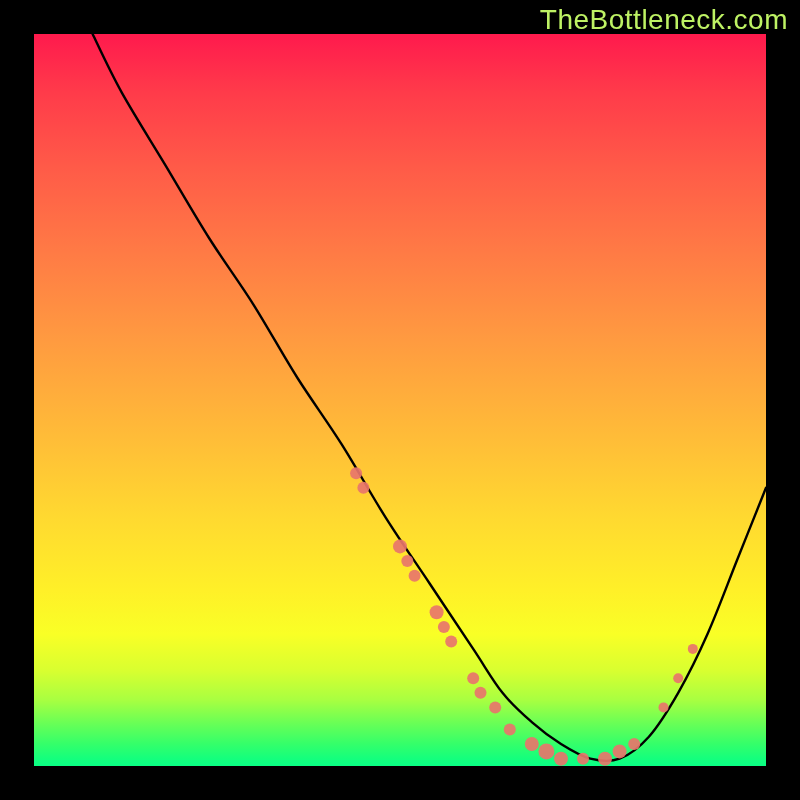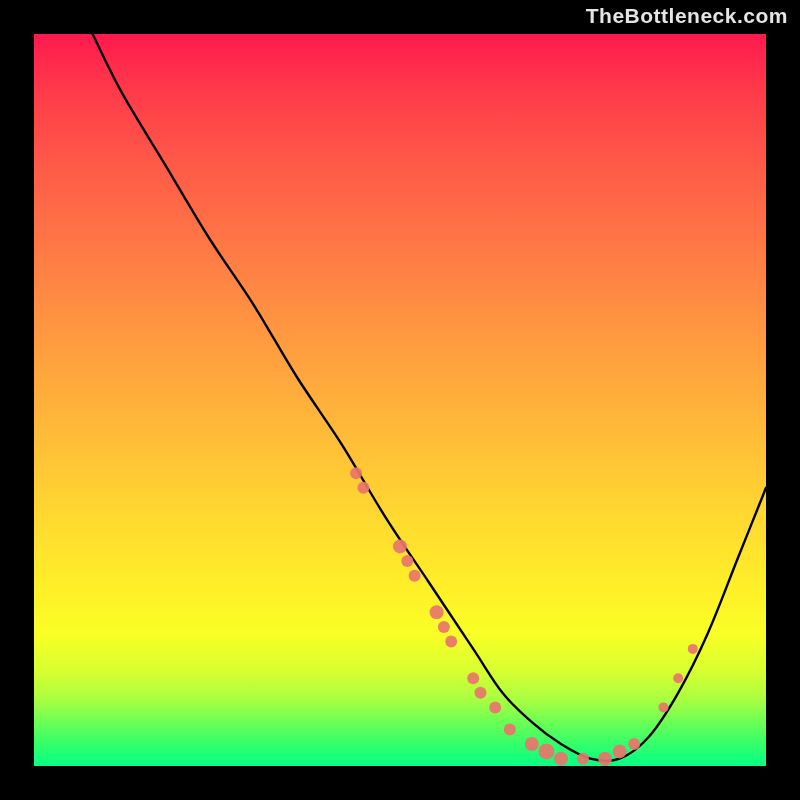--- a/index.html
+++ b/index.html
@@ -14,23 +14,23 @@
   .frame {
     position: relative;
     width: 800px;
     height: 800px;
     background: #000;
   }
   .watermark {
     position: absolute;
     top: 4px;
     right: 12px;
-    font-size: 21px;
-    font-weight: bold;
-    color: #e5e5e5;
+    font-size: 28px;
+    font-weight: normal;
+    color: #bef264;
     letter-spacing: 0.5px;
     z-index: 10;
   }
   .plot-outer {
     position: absolute;
     left: 34px;
     top: 34px;
     width: 732px;
     height: 732px;
     background: #000;

